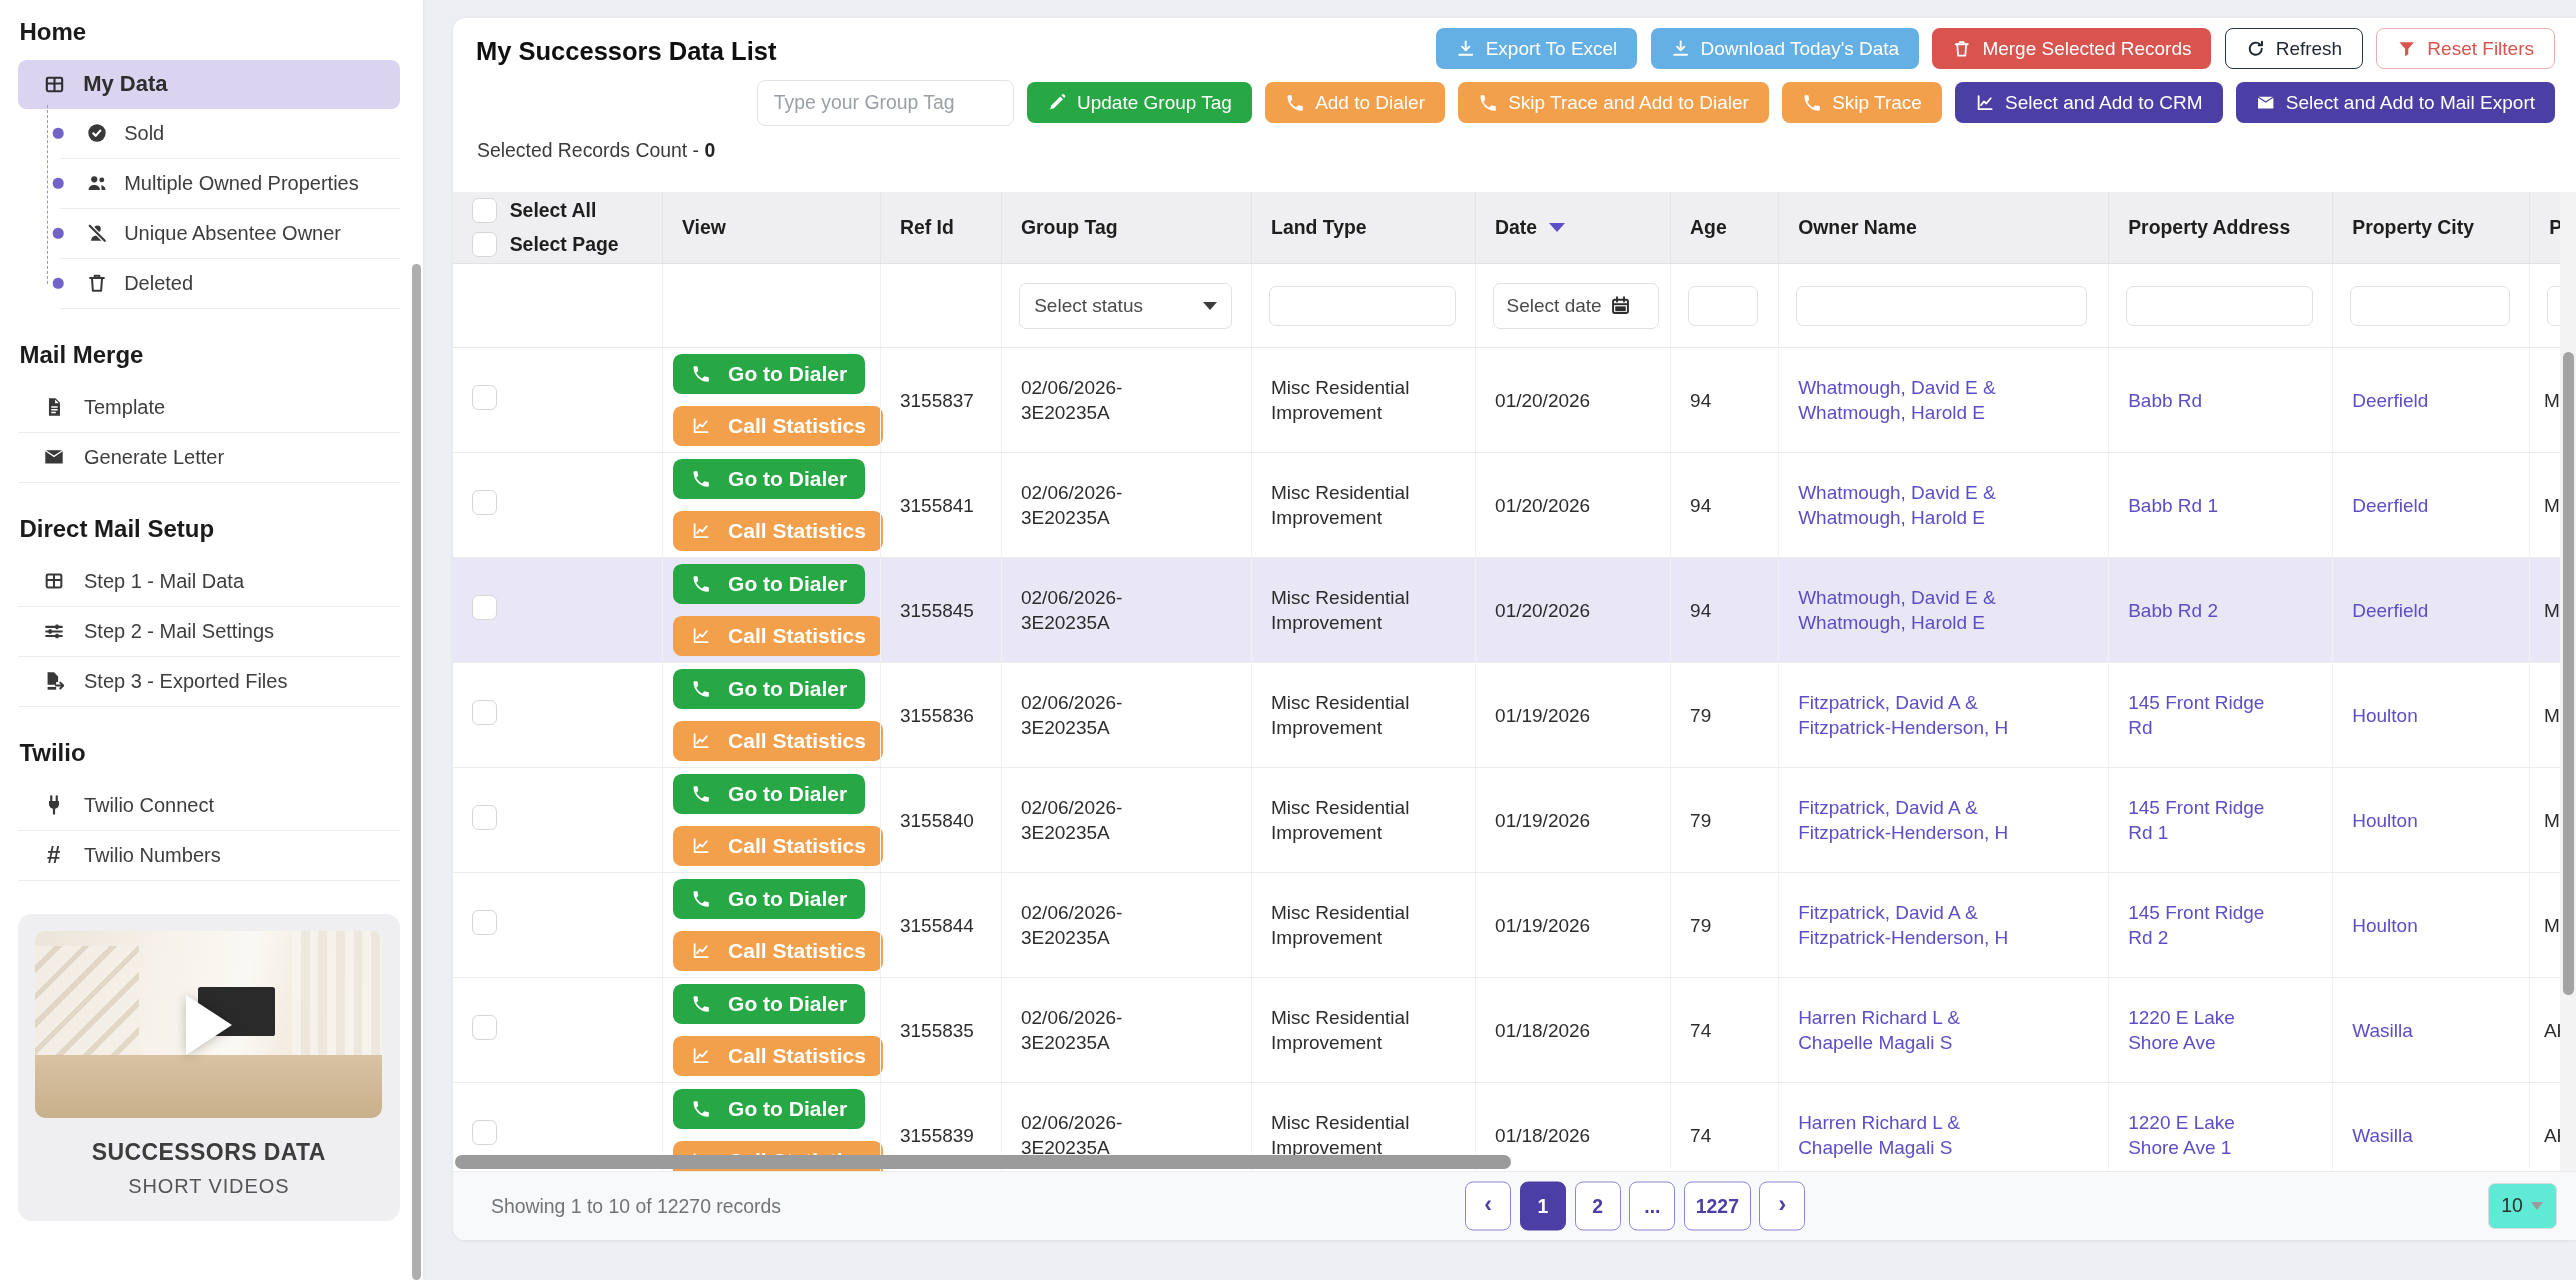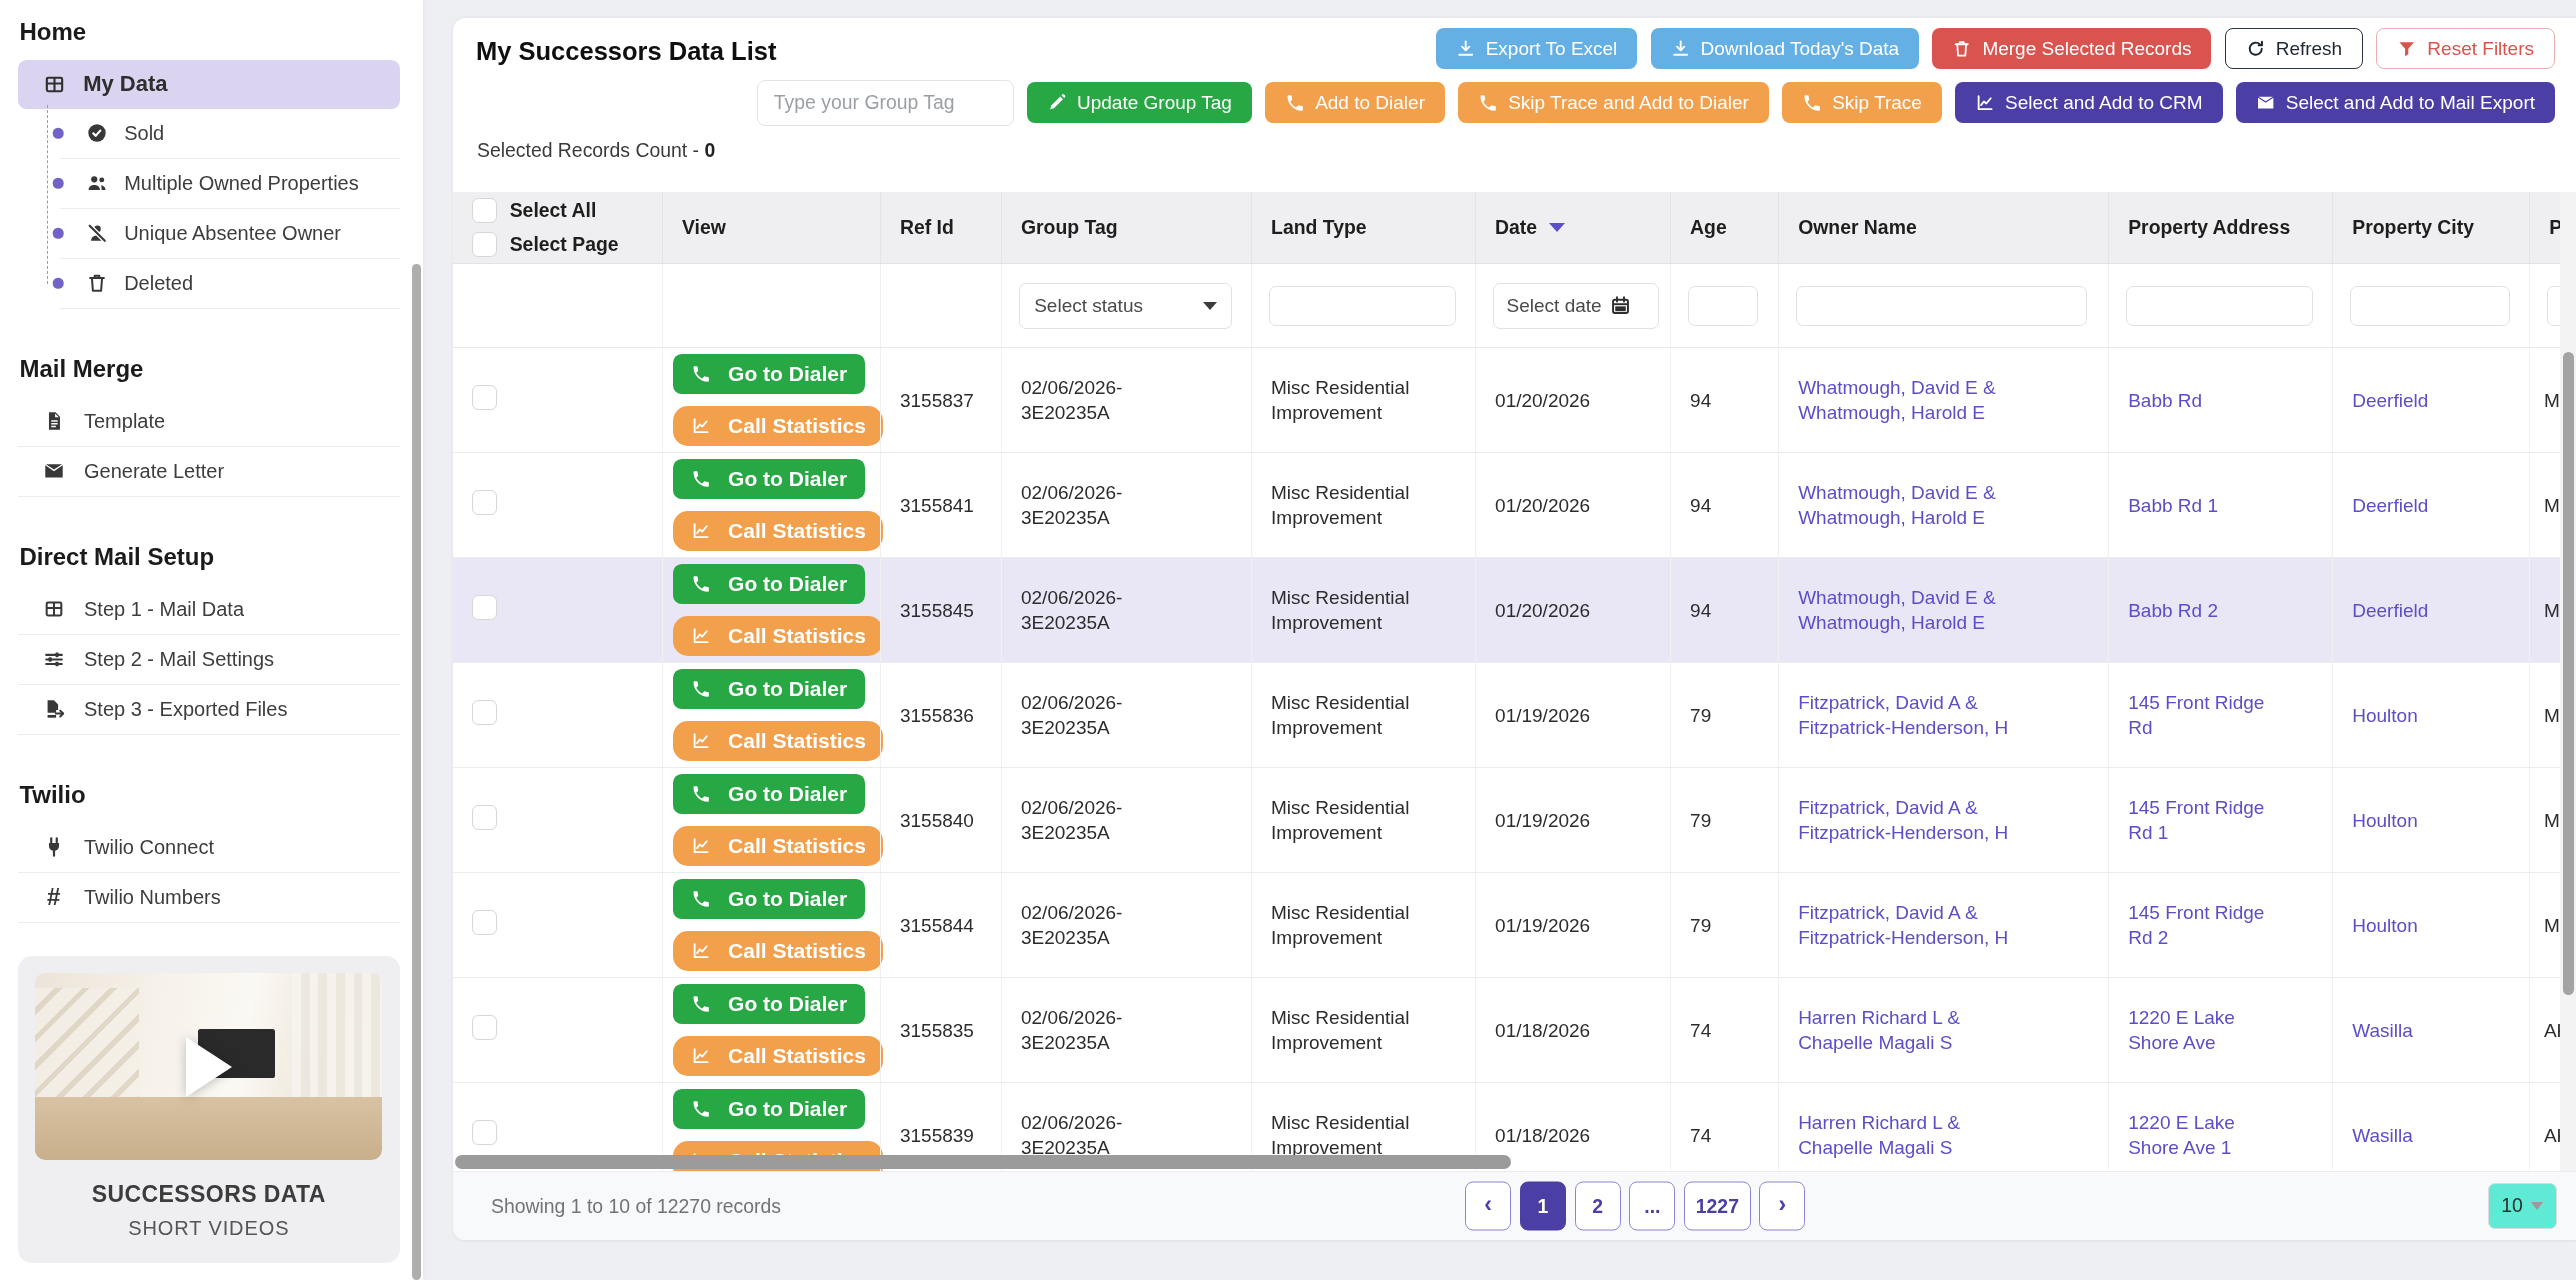--- a/index.html
+++ b/index.html
@@ -13,21 +13,21 @@
   .sb-heading { font-size:24px; font-weight:700; color:#1b1b1b; margin:7px 0 14px 1.8px; }
   .sb-active { display:flex; align-items:center; gap:17.6px; background:#dbd4f0; border-radius:8.8px; height:49px; padding:0 8.8px 0 25px; font-size:22px; font-weight:600; color:#2e2e2e; }
   .sb-active svg.ic { width:23px; height:23px; color:#2f2f2f; }
   .sb-tree { margin-left:29px; position:relative; }
   .sb-tree::before { content:""; position:absolute; left:0; top:-3.5px; bottom:25px; border-left:1.8px dashed #9c90da; }
   .sb-subitem { position:relative; display:flex; align-items:center; gap:16px; height:50px; margin-left:13.2px; padding-left:26.4px; border-bottom:0.9px solid #ececec; font-size:20px; color:#3d3d3d; cursor:pointer; }
   .sb-subitem::before { content:""; width:10.6px; height:10.6px; border-radius:50%; background:#7263c9; position:absolute; left:-1.8px; top:50%; transform:translate(-50%,-50%); }
   .sb-subitem svg.ic { width:22px; height:22px; color:#383838; }
   .sb-item { display:flex; align-items:center; gap:19.4px; height:50px; padding-left:25px; border-bottom:0.9px solid #ececec; font-size:20px; color:#3d3d3d; cursor:pointer; }
   .sb-item svg.ic { width:22px; height:22px; color:#383838; }
-  .sb-sec { margin-top:46px; }
+  .sb-sec { margin-top:32px; }
   .hash-glyph { font-size:24px; font-weight:700; color:#383838; width:22px; text-align:center; }
   .sb-video { margin-top:33px; background:#efeff2; border-radius:14px; padding:17.6px 17.6px 23px; text-align:center; }
   .sb-thumb { position:relative; height:187px; border-radius:10.6px; overflow:hidden; cursor:pointer;
     background:linear-gradient(100deg,#ece4d8 0%,#f6f1e9 34%,#fbf9f4 58%,#efe7da 78%,#f3ede3 100%); }
   .sb-thumb .floor { position:absolute; left:0; right:0; bottom:0; height:34%; background:linear-gradient(180deg,#d8c2a2,#c9b08c); }
   .sb-thumb .tv { position:absolute; left:47%; top:30%; width:22%; height:26%; background:#2a2a2a; border-radius:2.6px; }
   .sb-thumb .curtain { position:absolute; right:0; top:0; width:26%; height:82%; background:repeating-linear-gradient(90deg,#f7f4ee 0 8.8px,#ece7dd 8.8px 17.6px); opacity:.85; }
   .sb-thumb .stairs { position:absolute; left:0; top:8%; width:30%; height:70%;
     background:repeating-linear-gradient(135deg,#f4efe7 0 14px,#ddd2c0 14px 19.4px); opacity:.8; }
   .play-tri { position:absolute; left:50%; top:50%; transform:translate(-50%,-50%); width:0; height:0;
@@ -74,21 +74,21 @@
   .f-date svg.ic { color:#2e2e2e; width:21px; height:21px; }
   tbody td { height:105px; font-size:19px; color:#2c2c2c; vertical-align:middle; border-bottom:0.9px solid #ececec; border-right:0.9px solid #f1f1f1; padding-left:19.4px; line-height:1.32; }
   tr.hl td { background:#e9e6f6; }
   td.c-view { padding-left:10.6px; }
   td.c-tag { padding-right:99px; }
   td.c-land { padding-right:51px; }
   td.c-owner { padding-right:81px; }
   td.c-addr { padding-right:53px; }
   td.c-state { padding-left:14px; }
   .mini-btn { display:flex; align-items:center; justify-content:center; gap:18px; height:40px; width:max-content; padding:0 17.6px; border-radius:8.8px; color:#fff; font-size:21px; font-weight:700; cursor:pointer; white-space:nowrap; }
-  .mini-btn + .mini-btn { margin-top:12px;border-radius:15px; }
+  .mini-btn + .mini-btn { margin-top:12px; }
   .mini-green { background:#28a745; }
   .mini-orange { background:#f3a04c; }
   .cell-link { color:#5b4ec7; text-decoration:none; cursor:pointer; }
   .vscroll-track { position:absolute; right:0; top:0; width:16px; height:979px; background:#f3f3f3; }
   .vscroll-thumb { position:absolute; right:1.8px; top:160px; width:11.4px; height:643px; background:#a3a3a3; border-radius:6.2px; cursor:grab; }
   .hscroll-thumb { position:absolute; left:1.8px; top:963px; width:1056px; height:14px; background:#9b9b9b; border-radius:7px; cursor:grab; }
 
   
   .pager-bar { position:absolute; left:0; bottom:0; width:2123px; height:69px; background:#f8f9fb; border-top:0.9px solid #ececf0; border-radius:0 0 0 12.3px; }
   .showing { position:absolute; left:38px; top:50%; transform:translateY(-50%); font-size:19.4px; color:#737373; }

